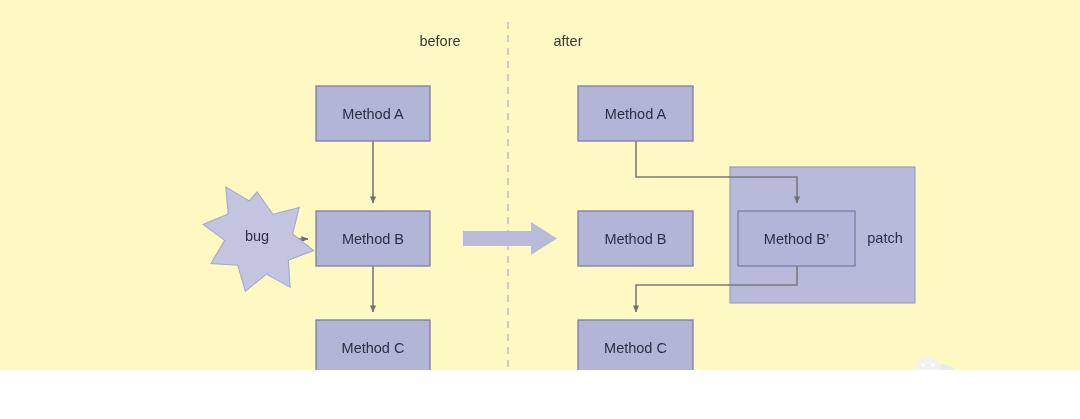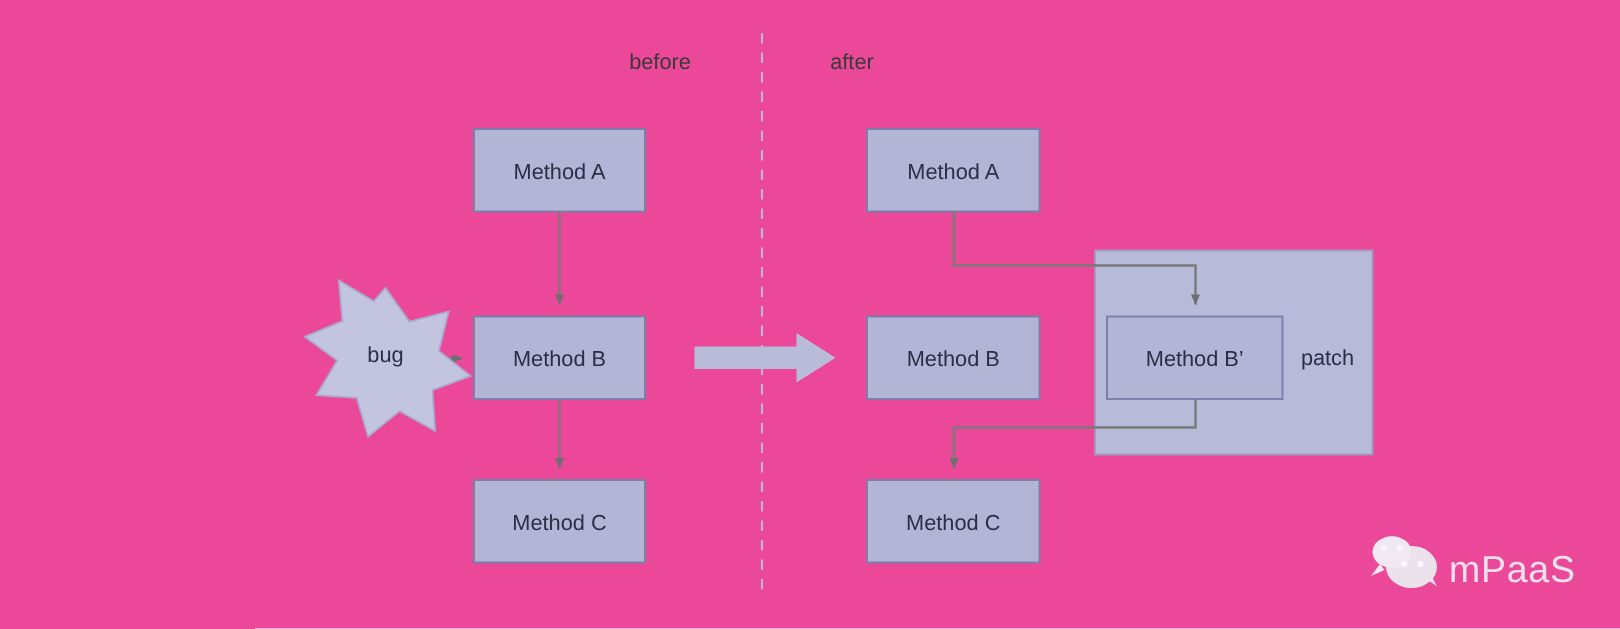--- a/index.html
+++ b/index.html
@@ -8,22 +8,22 @@
     padding: 0;
     background: #ffffff;
   }
   body {
     font-family: "Liberation Sans", sans-serif;
     -webkit-font-smoothing: antialiased;
   }
   #canvas {
     position: relative;
     width: 1080px;
-    height: 419px;
-    background: #ec4899;
+    height: 370px;
+    background: #fef9c3;
     overflow: hidden;
   }
   #diagram-svg {
     position: absolute;
     left: 0;
     top: 0;
     width: 1080px;
     height: 419px;
   }
   .node-label,

